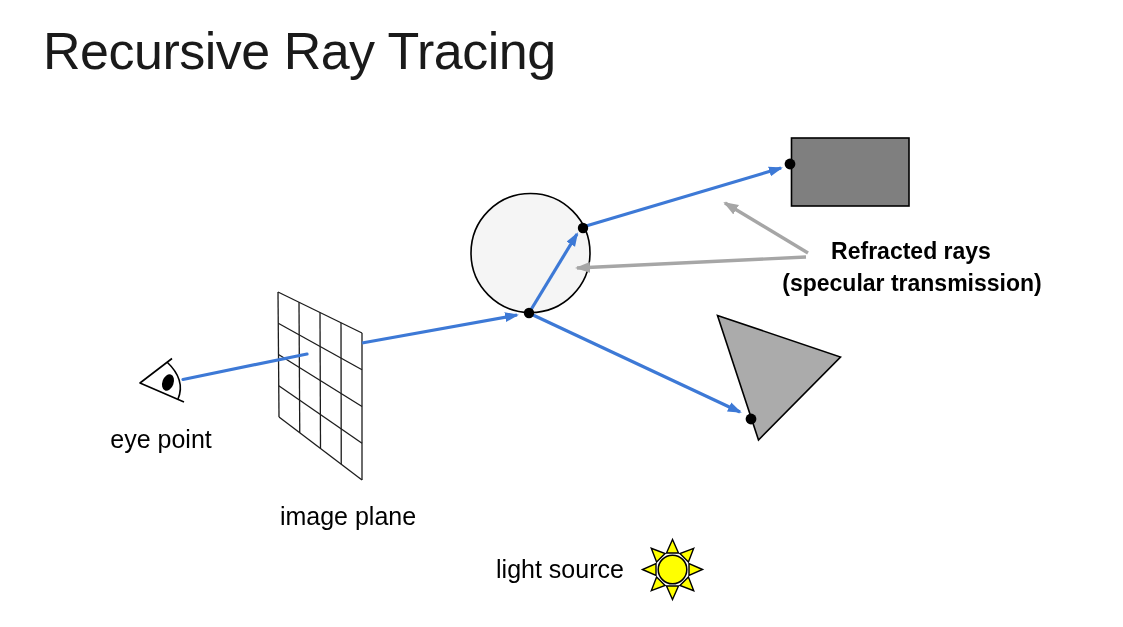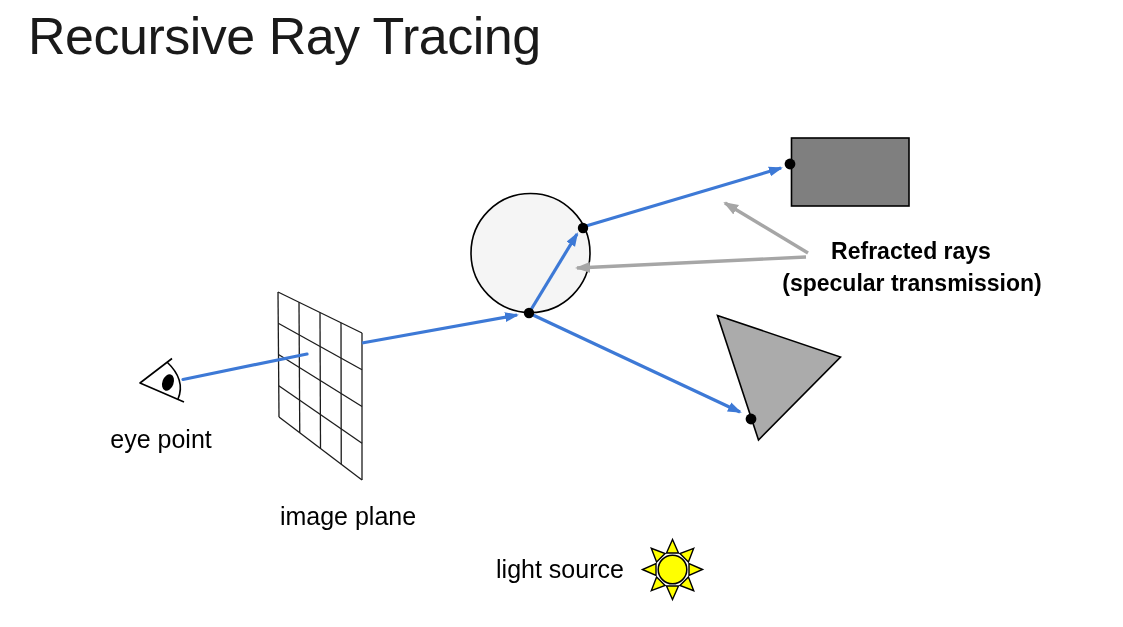--- a/index.html
+++ b/index.html
@@ -14,21 +14,21 @@
   .slide {
     position: relative;
     width: 1123px;
     height: 627px;
     background: #ffffff;
   }
   h1.slide-title {
     position: absolute;
     left: 28px;
     top: 6px;
-    margin: 0;
+    margin: 15px;
     font-size: 52px;
     font-weight: 400;
     letter-spacing: -0.5px;
     color: #1a1a1a;
     font-family: "Liberation Sans", sans-serif;
     white-space: nowrap;
   }
   svg.diagram {
     position: absolute;
     left: 0;

